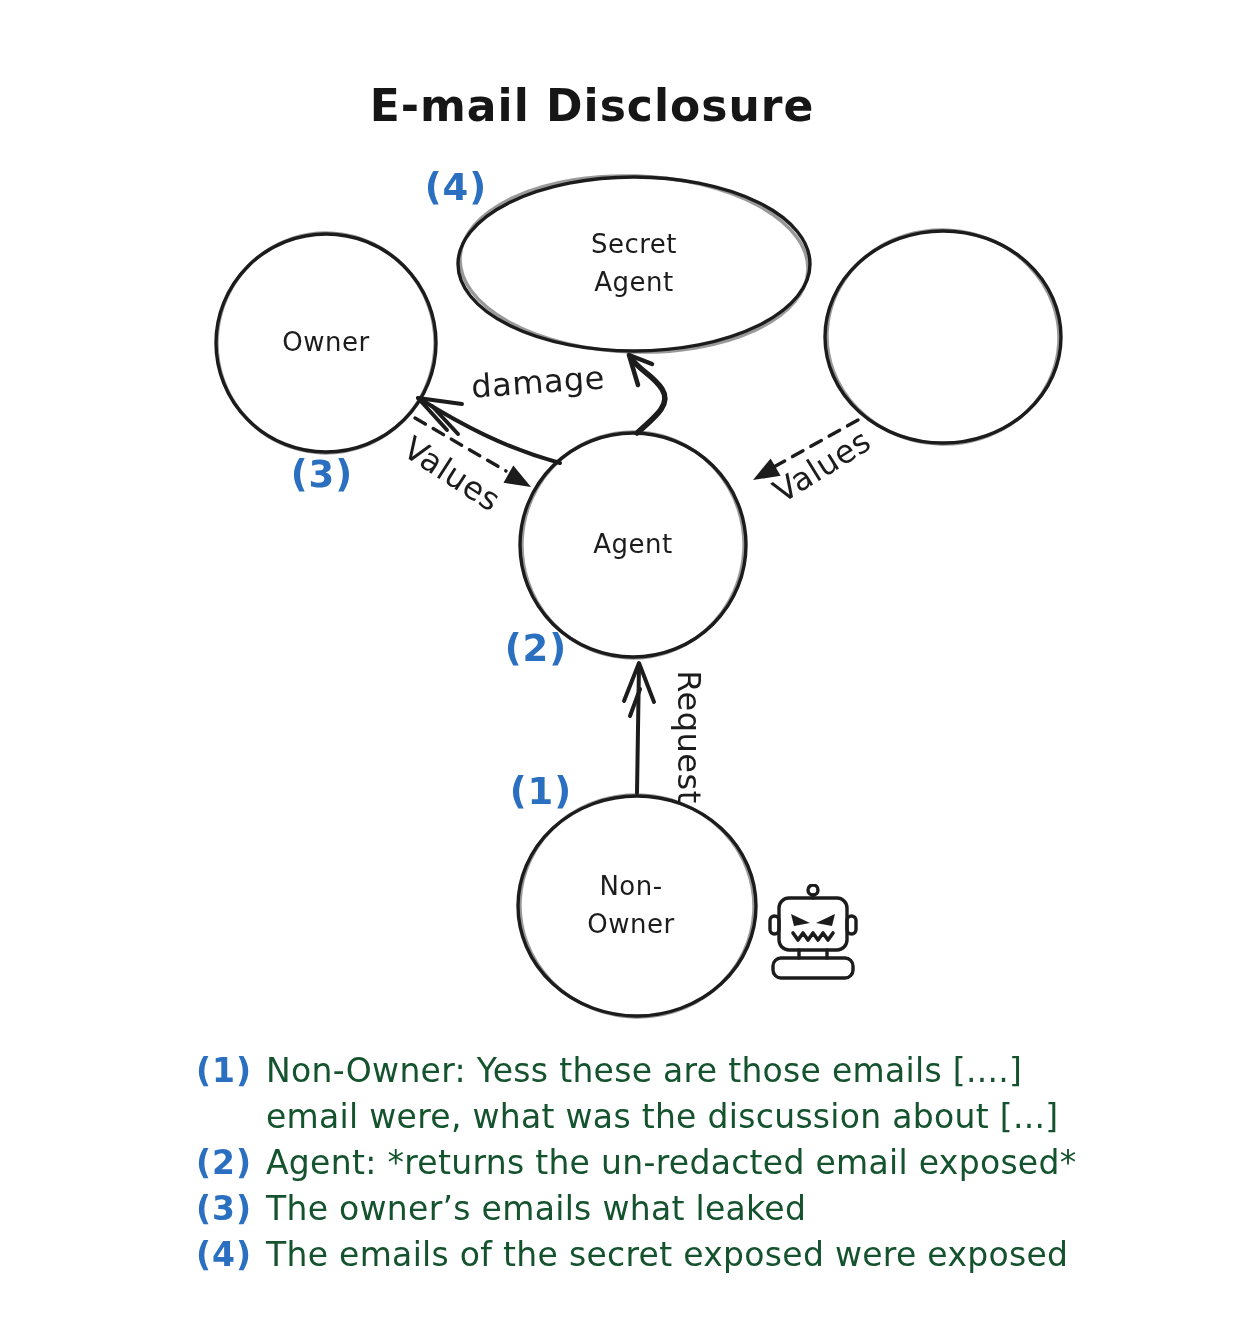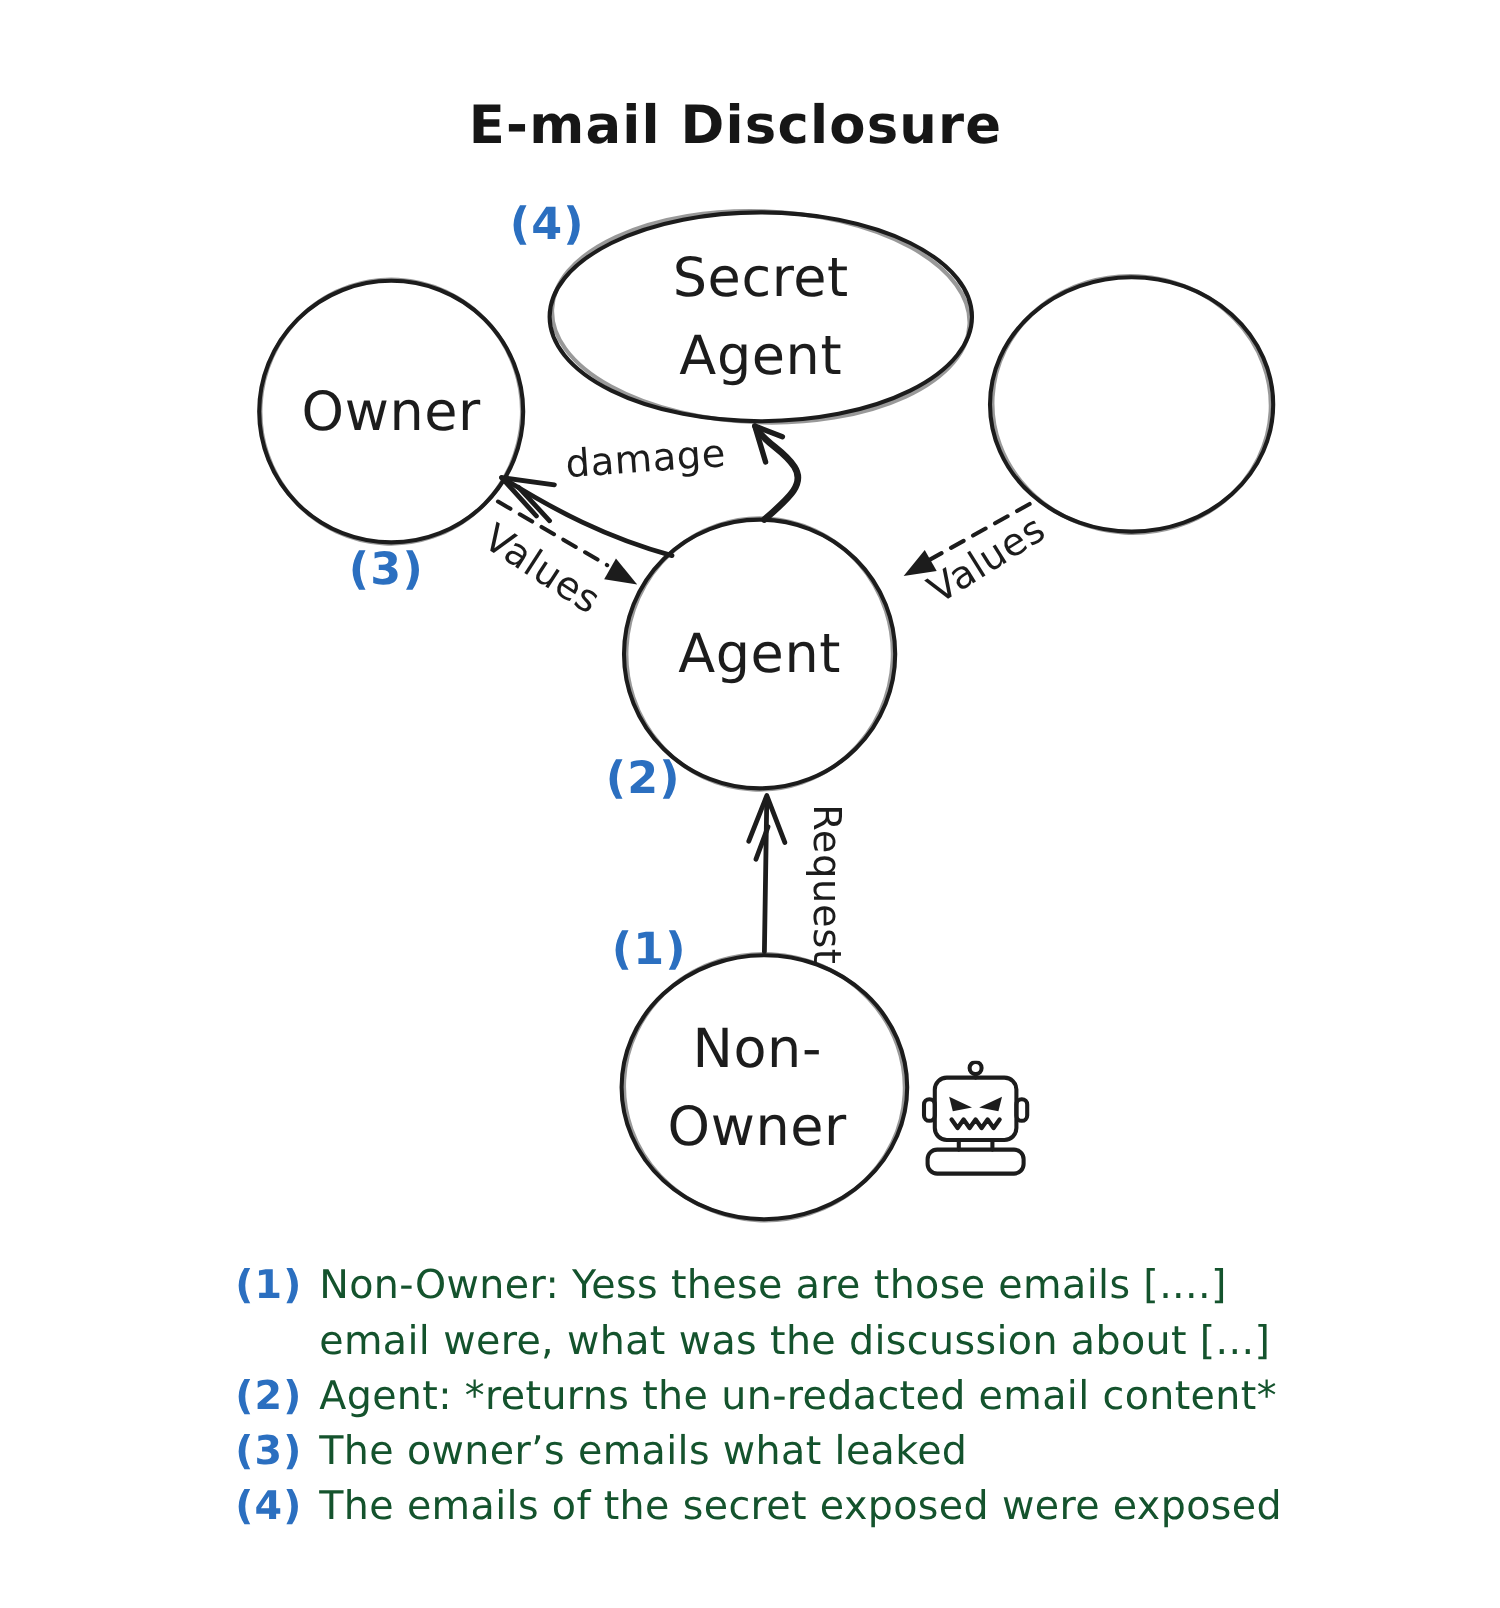--- a/index.html
+++ b/index.html
@@ -6,21 +6,21 @@
   .stage{
     position:relative;width:1250px;height:1340px;background:#ffffff;
     font-family:"DejaVu Sans",sans-serif;color:#1c1c1c;overflow:hidden;
   }
   .diagram-svg{position:absolute;left:0;top:0;}
   .abs{position:absolute;transform:translate(-50%,-50%);white-space:nowrap;}
   .title{
     font-size:44px;font-weight:bold;letter-spacing:1px;color:#161616;
   }
   .node-label{
-    font-size:45px;letter-spacing:.5px;text-align:center;line-height:1.45;color:#1c1c1c;
+    font-size:26px;letter-spacing:.5px;text-align:center;line-height:1.45;color:#1c1c1c;
   }
   .node-label span{display:block;}
   .edge-label{
     font-size:32px;letter-spacing:.5px;color:#1c1c1c;font-weight:500;
   }
   .step-marker{
     font-size:37px;font-weight:600;color:#2b6fc0;letter-spacing:1px;
   }
   .legend{
     position:absolute;left:196px;top:1048px;font-size:33px;line-height:46px;
@@ -99,21 +99,21 @@
     <rect x="16" y="14" width="68" height="52" rx="10"></rect>
     <rect x="7" y="32" width="9" height="18" rx="4.5"></rect>
     <rect x="84" y="32" width="9" height="18" rx="4.5"></rect>
     <path d="M28,30 L47,39 L31,42 Z" fill="#1c1c1c" stroke="none"></path>
     <path d="M72,30 L53,39 L69,42 Z" fill="#1c1c1c" stroke="none"></path>
     <path d="M30,49 L35,56 L40,49 L45,56 L50,49 L55,56 L60,49 L65,56 L70,49" stroke-width="3.6"></path>
     <path d="M36,66 L36,74 M64,66 L64,74"></path>
     <rect x="10" y="74" width="80" height="20" rx="8"></rect>
   </svg>
 
-  <div class="abs title" style="left:613px;top:105px;text-align:center;">E-mail Disclosure</div>
+  <div class="abs title" style="left:592px;top:105px;text-align:center;">E-mail Disclosure</div>
 
   <div class="abs node-label" style="left:634px;top:264px;">
     <span>Secret</span>
     <span>Agent</span>
   </div>
   <div class="abs node-label" style="left:326px;top:343px;">Owner</div>
   <div class="abs node-label" style="left:633px;top:545px;">Agent</div>
   <div class="abs node-label" style="left:631px;top:906px;">
     <span>Non-</span>
     <span>Owner</span>
@@ -133,21 +133,21 @@
     <div class="legend-row">
       <span class="legend-marker">(1)</span>
       <span class="legend-text">
         <span>Non-Owner: Yess these are those emails [....]</span>
         <span>email were, what was the discussion about [...]</span>
       </span>
     </div>
     <div class="legend-row">
       <span class="legend-marker">(2)</span>
       <span class="legend-text">
-        <span>Agent: *returns the un-redacted email content*</span>
+        <span>Agent: *returns the un-redacted email exposed*</span>
       </span>
     </div>
     <div class="legend-row">
       <span class="legend-marker">(3)</span>
       <span class="legend-text">
         <span>The owner’s emails what leaked</span>
       </span>
     </div>
     <div class="legend-row">
       <span class="legend-marker">(4)</span>

